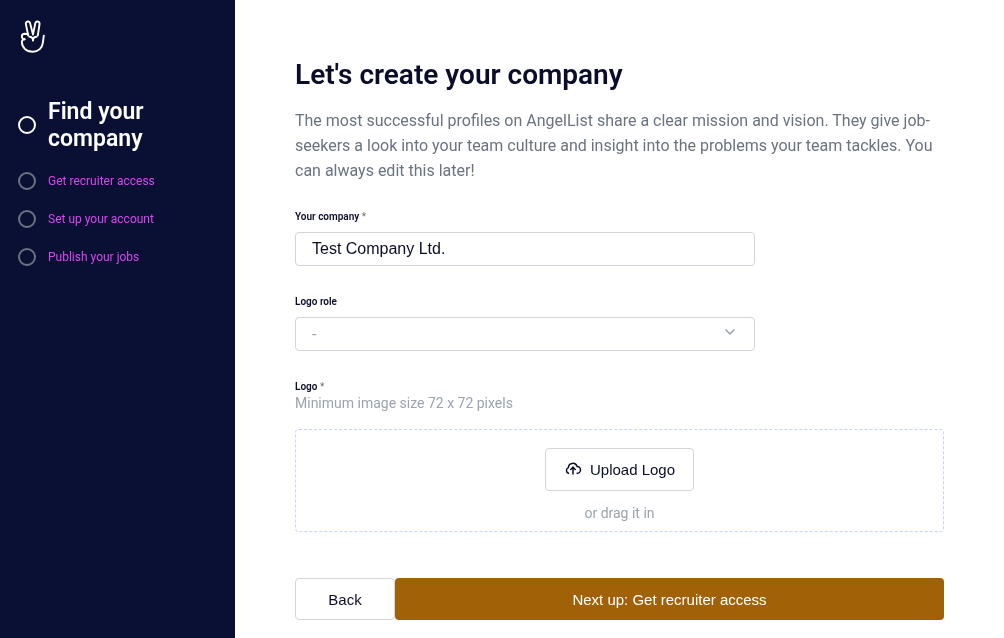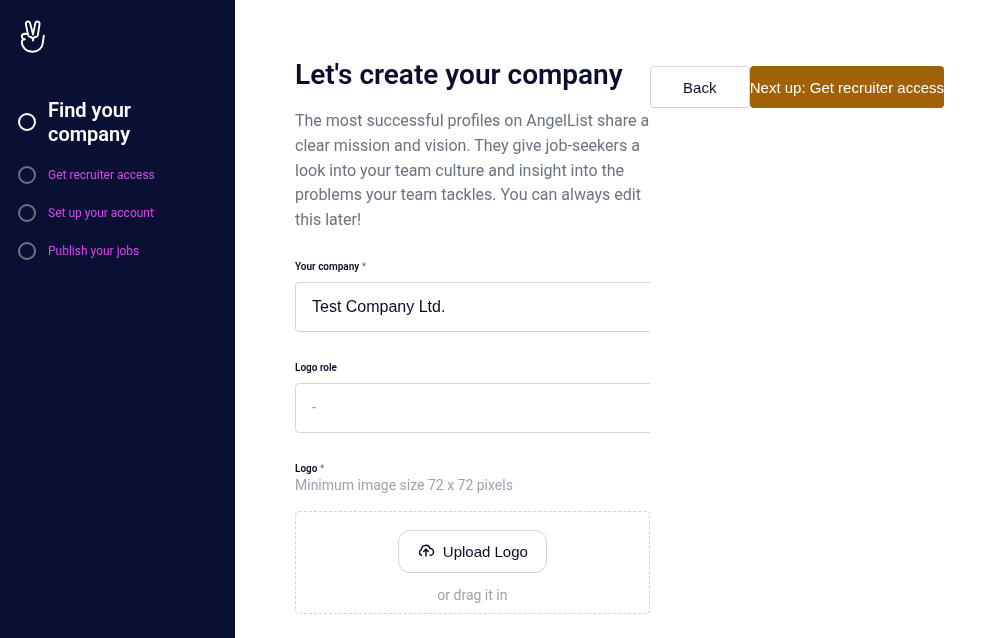--- a/index.html
+++ b/index.html
@@ -38,28 +38,28 @@
       flex-shrink: 0;
     }
     .step.active .step-circle { border-color: #fff; }
     .step-label {
       color: #d946ef;
       font-size: 12px;
     }
     .step.active .step-label {
       color: #fff;
       font-weight: 600;
-      font-size: 20px;
+      font-size: 23px;
     }
     .main {
       flex: 1;
       padding: 58px 60px 0 60px;
       position: relative;
       display: flex;
-      flex-direction: row;
+      flex-direction: column;
     }
     .content { flex: 1; overflow: hidden; }
     h1 {
       font-size: 28px;
       font-weight: 600;
       color: #0a0c2a;
       margin-bottom: 18px;
     }
     .subtitle {
       font-size: 16px;
@@ -72,21 +72,21 @@
     .field-label {
       display: block;
       font-size: 10px;
       font-weight: 600;
       color: #0a0c2a;
       margin-bottom: 10px;
     }
     .req { color: #6b7280; font-weight: 400; }
     .text-input, .select-box {
       width: 460px;
-      height: 50px;
+      height: 34px;
       border: 1px solid #d1d5db;
       border-radius: 4px;
       padding: 0 16px;
       font-size: 16px;
       color: #0a0c2a;
       background: #fff;
       display: flex;
       align-items: center;
     }
     .select-box {
@@ -106,35 +106,36 @@
       border-radius: 4px;
       padding: 18px 0 10px;
       text-align: center;
       margin-bottom: 6px;
     }
     .upload-btn {
       display: inline-flex;
       align-items: center;
       gap: 8px;
       border: 1px solid #d1d5db;
-      border-radius: 12px;
+      border-radius: 4px;
       background: #fff;
       padding: 10px 18px;
       font-size: 15px;
       font-weight: 500;
       color: #0a0c2a;
       cursor: pointer;
     }
     .drag-hint {
       margin-top: 14px;
       font-size: 14px;
       color: #9ca3af;
     }
     .footer {
       display: flex;
+      padding-bottom: 18px;
       padding-top: 8px;
     }
     .btn {
       height: 42px;
       border-radius: 4px;
       font-size: 15px;
       font-weight: 500;
       cursor: pointer;
       display: flex;
       align-items: center;

